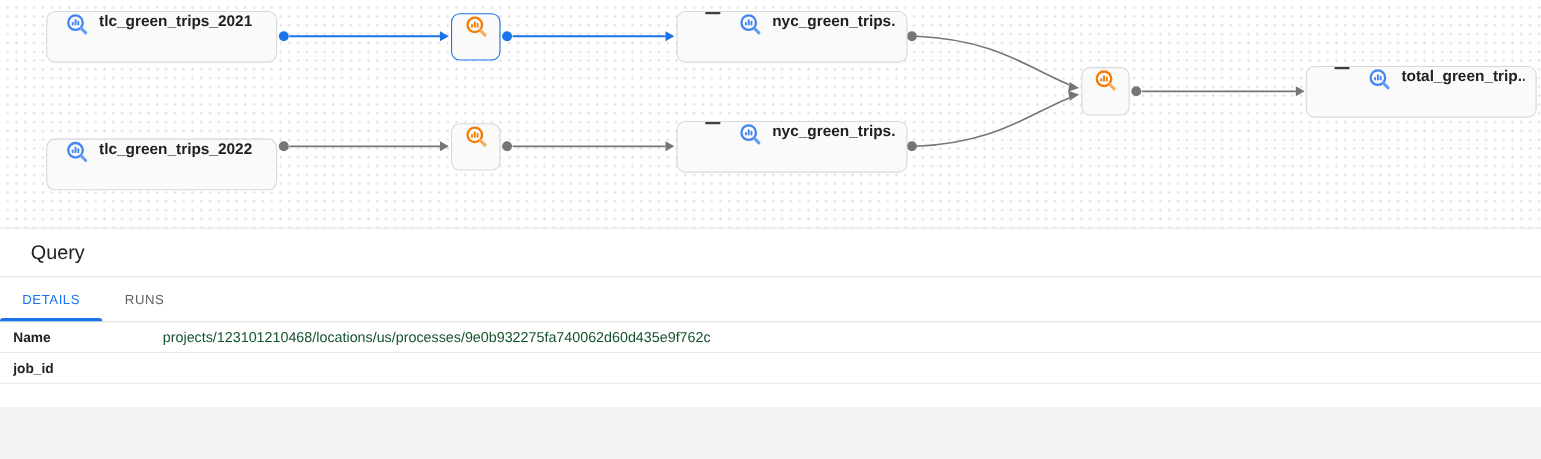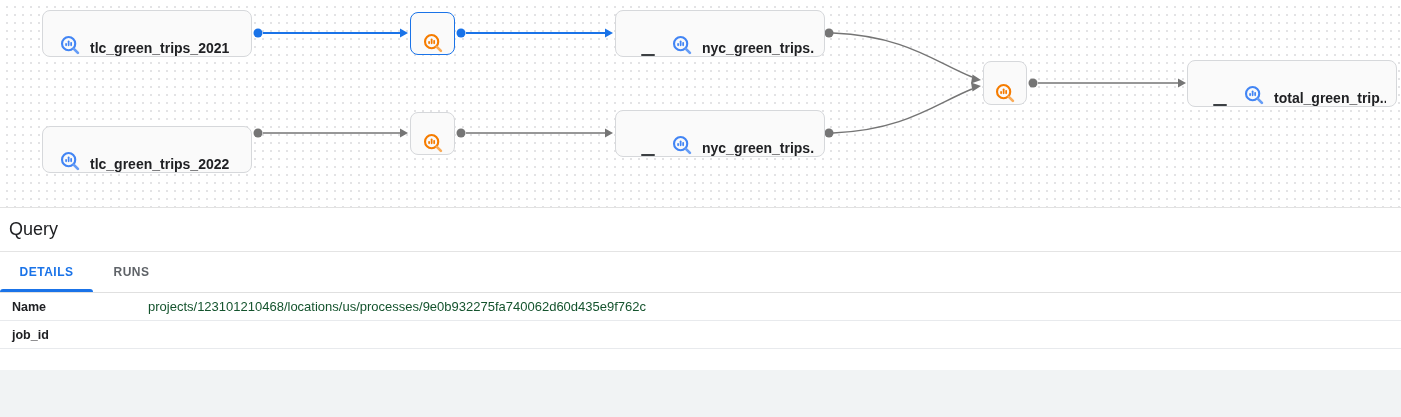--- a/index.html
+++ b/index.html
@@ -10,43 +10,43 @@
   
   .canvas{
     position:relative;width:1401px;height:207px;background:#fff;
     background-image:radial-gradient(circle,#e3e3e5 1.1px,transparent 1.3px);
     background-size:8px 8px;background-position:3px 3px;
     border-bottom:1px solid #e2e2e2;
   }
   .edges{position:absolute;left:0;top:0;width:1401px;height:207px;}
   .node{
     position:absolute;background:#fafafa;border:1px solid #d6d8db;border-radius:8px;
-    display:flex;align-items:flex-end;box-sizing:border-box;cursor:pointer;
+    display:flex;align-items:flex-start;box-sizing:border-box;cursor:pointer;
     box-shadow:0 0 0 0 transparent;
   }
   .table-node{width:210px;height:47px;padding:0 10px 0 16px;}
   .table-node.with-collapse{padding-left:25px;}
   .process-node{width:45px;height:43px;justify-content:center;}
   .process-node.selected{border:1.5px solid #1a73e8;}
   .collapse{width:14px;height:2px;background:#3c4043;border-radius:1px;flex:0 0 auto;margin-right:16px;cursor:pointer;}
   .bq{width:22px;height:22px;flex:0 0 auto;}
   .node-label{
     margin-left:9px;font-size:14px;font-weight:600;color:#202124;
     white-space:nowrap;overflow:hidden;
   }
   
   .resize-handle{position:absolute;left:768px;top:211px;width:21px;height:4px;background:#bdbdbd;border-radius:2px;cursor:row-resize;}
   
   .panel{position:absolute;left:0;top:208px;width:1401px;height:209px;background:#fff;}
-  .panel-title-row{height:43px;display:flex;align-items:center;padding-left:9px;border-bottom:1px solid #e4e4e4;}
+  .panel-title-row{height:43px;display:flex;align-items:center;padding-left:28px;border-bottom:1px solid #e4e4e4;}
   .panel-title{font-size:18px;color:#202124;}
   .tabs{display:flex;height:40px;border-bottom:1px solid #e0e0e0;}
   .tab{
     min-width:93px;display:flex;align-items:center;justify-content:center;
-    font-size:12px;font-weight:bold;letter-spacing:.5px;color:#5f6368;
+    font-size:12px;font-weight:normal;letter-spacing:.5px;color:#5f6368;
     position:relative;cursor:pointer;box-sizing:border-box;
   }
   .tab.runs{min-width:77px;justify-content:center;}
   .tab.active{color:#1a73e8;}
   .tab.active::after{content:"";position:absolute;left:0;right:0;bottom:0;height:3px;background:#1a73e8;border-radius:3px 3px 0 0;}
   .kv-row{display:flex;align-items:center;height:27px;border-bottom:1px solid #e8eaed;font-size:13px;}
   .kv-key{width:148px;padding-left:12px;box-sizing:border-box;font-weight:bold;color:#202124;font-size:12.5px;}
   .kv-val{color:#14532d;}
   .code{
     margin-top:21px;background:#f1f3f4;height:70px;box-sizing:border-box;

